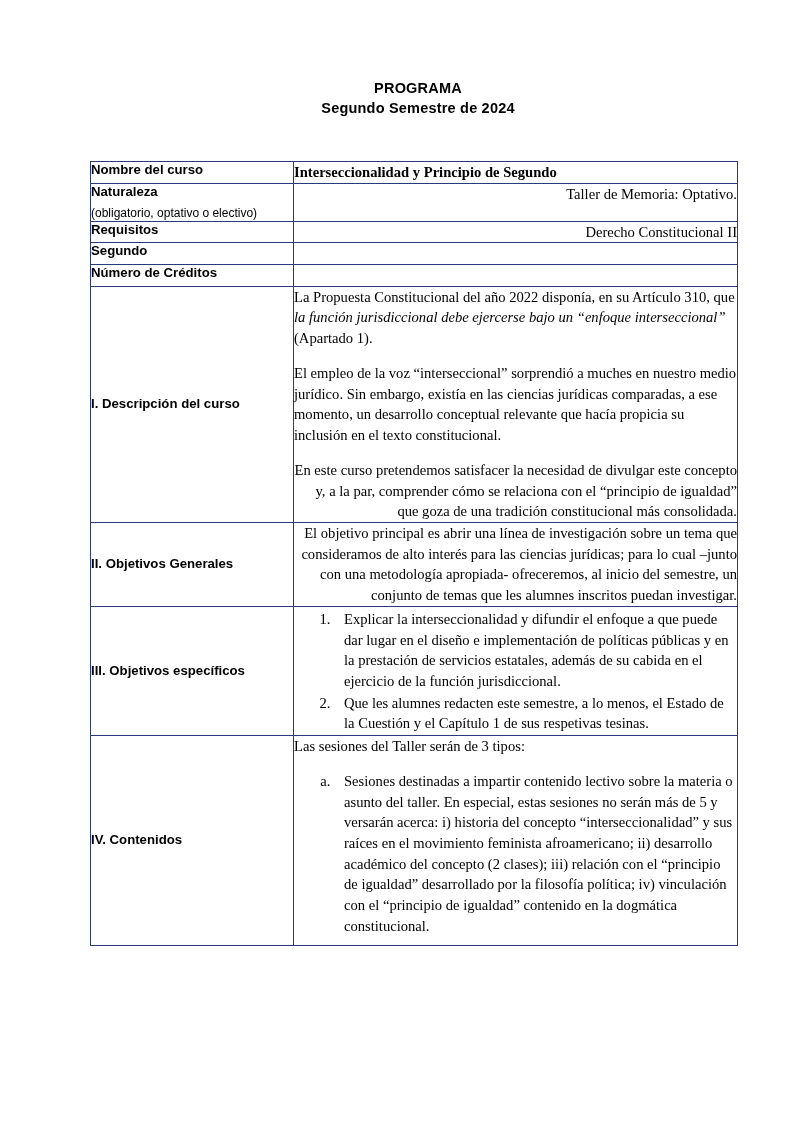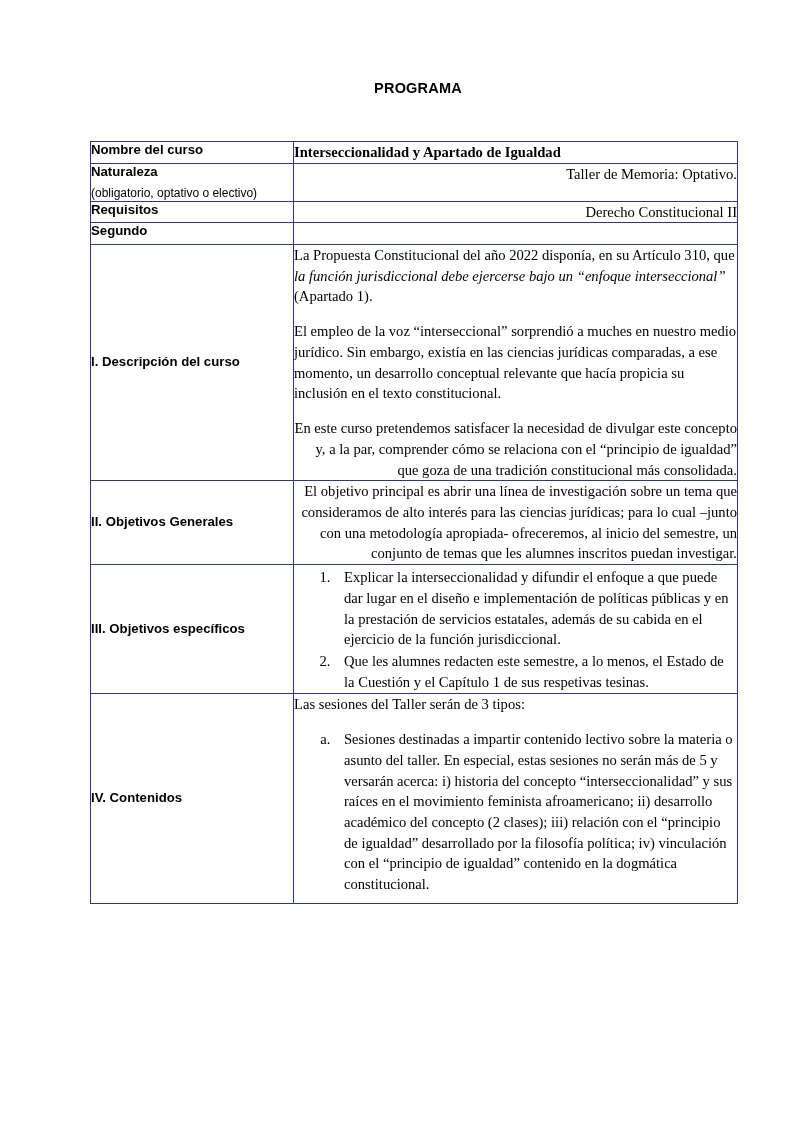--- a/index.html
+++ b/index.html
@@ -98,31 +98,32 @@
   }
   td.value.tight p { margin-bottom: 0; }
 </style>
 </head>
 <body>
 
 <div class="page">
 
   <div class="doc-title">
     <div>PROGRAMA</div>
+    <div>Segundo Semestre de 2024</div>
   </div>
 
   <table class="program">
     <tbody>
 
       <tr>
         <td class="label">
           <span>Nombre del curso</span>
         </td>
         <td class="value">
-          <span class="courseName">Interseccionalidad y Apartado de Igualdad</span>
+          <span class="courseName">Interseccionalidad y Principio de Segundo</span>
         </td>
       </tr>
 
       <tr>
         <td class="label">
           <span>Naturaleza</span>
           <span class="sub">(obligatorio, optativo o electivo)</span>
         </td>
         <td class="value">
           <p>Taller de Memoria: Optativo.</p>
@@ -140,20 +141,28 @@
 
       <tr>
         <td class="label">
           <span>Segundo</span>
         </td>
         <td class="value">
           <p>&nbsp;</p>
         </td>
       </tr>
 
+      <tr>
+        <td class="label">
+          <span>Número de Créditos</span>
+        </td>
+        <td class="value">
+          <p>&nbsp;</p>
+        </td>
+      </tr>
 
       <tr>
         <td class="label mid">
           <span>I. Descripción del curso</span>
         </td>
         <td class="value">
           <p>La <span class="bold">Propuesta Constitucional del año 2022</span> disponía, en su Artículo 310, que <span class="ital">la función jurisdiccional debe ejercerse bajo un “enfoque interseccional”</span> (Apartado 1).</p>
           <p>El empleo de la voz “interseccional” sorprendió a muches en nuestro medio jurídico. Sin embargo, existía en las ciencias jurídicas comparadas, a ese momento, un desarrollo conceptual relevante que hacía propicia su inclusión en el texto constitucional.</p>
           <p>En este curso pretendemos satisfacer la necesidad de divulgar este concepto y, a la par, comprender cómo se relaciona con el “principio de igualdad” que goza de una tradición constitucional más consolidada.</p>
         </td>

